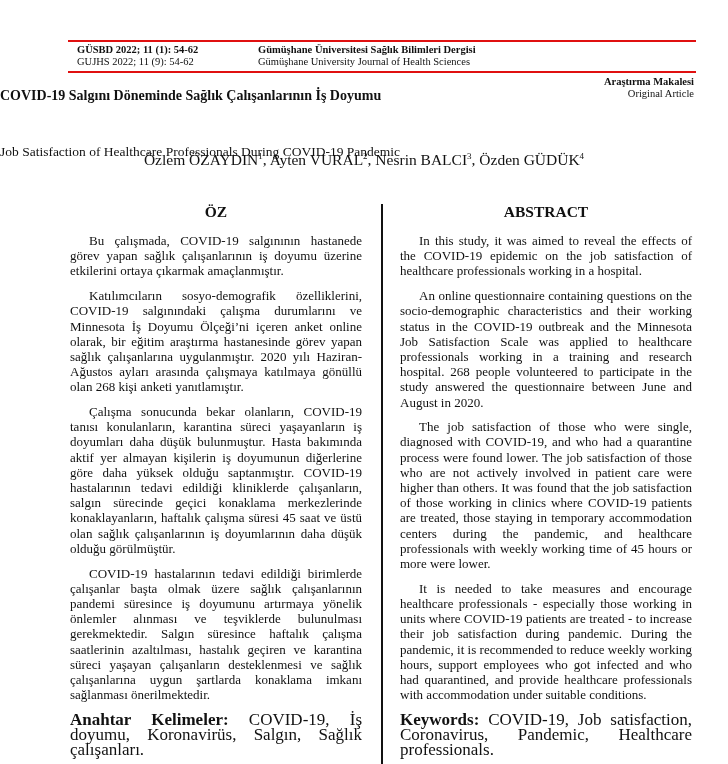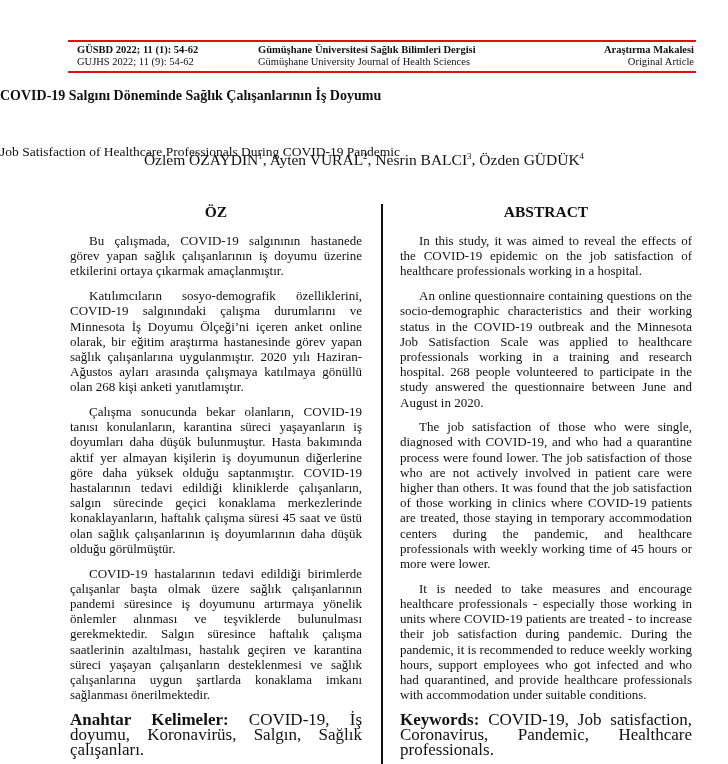--- a/index.html
+++ b/index.html
@@ -3,21 +3,21 @@
 <meta charset="utf-8">
 <style>
   html, body { margin: 0; padding: 0; background: #ffffff; }
   body { width: 728px; height: 764px; position: relative; overflow: hidden;
          font-family: "Liberation Serif", "DejaVu Serif", serif; color: #111; }
   .header { position: absolute; left: 68px; top: 40px; width: 628px; height: 29px;
             border-top: 2px solid #e01010; border-bottom: 2px solid #e01010; }
   .hdr-col { position: absolute; top: 2px; font-size: 10.5px; line-height: 12px; }
   .hdr-left { left: 9px; }
   .hdr-center { left: 190px; }
-  .hdr-right { right: 2px; text-align: right; }
+  .hdr-right { right: 2px; text-align: right; margin-top: 32px; }
   .hdr-bold { font-weight: bold; }
   .title { position: absolute; left: 0; width: 696px; top: 88px; text-align: left;
            font-weight: bold; font-size: 14px; }
   .subtitle { position: absolute; left: 0; width: 728px; top: 120px; text-align: left;
               font-size: 13.5px; margin-top: 24px; }
   .authors { position: absolute; left: 0; width: 728px; top: 151px; text-align: center;
              font-size: 15.5px; }
   .authors sup { font-size: 9px; vertical-align: super; line-height: 0; }
   .col { position: absolute; top: 203px; width: 292px; }
   .col-left { left: 70px; }

